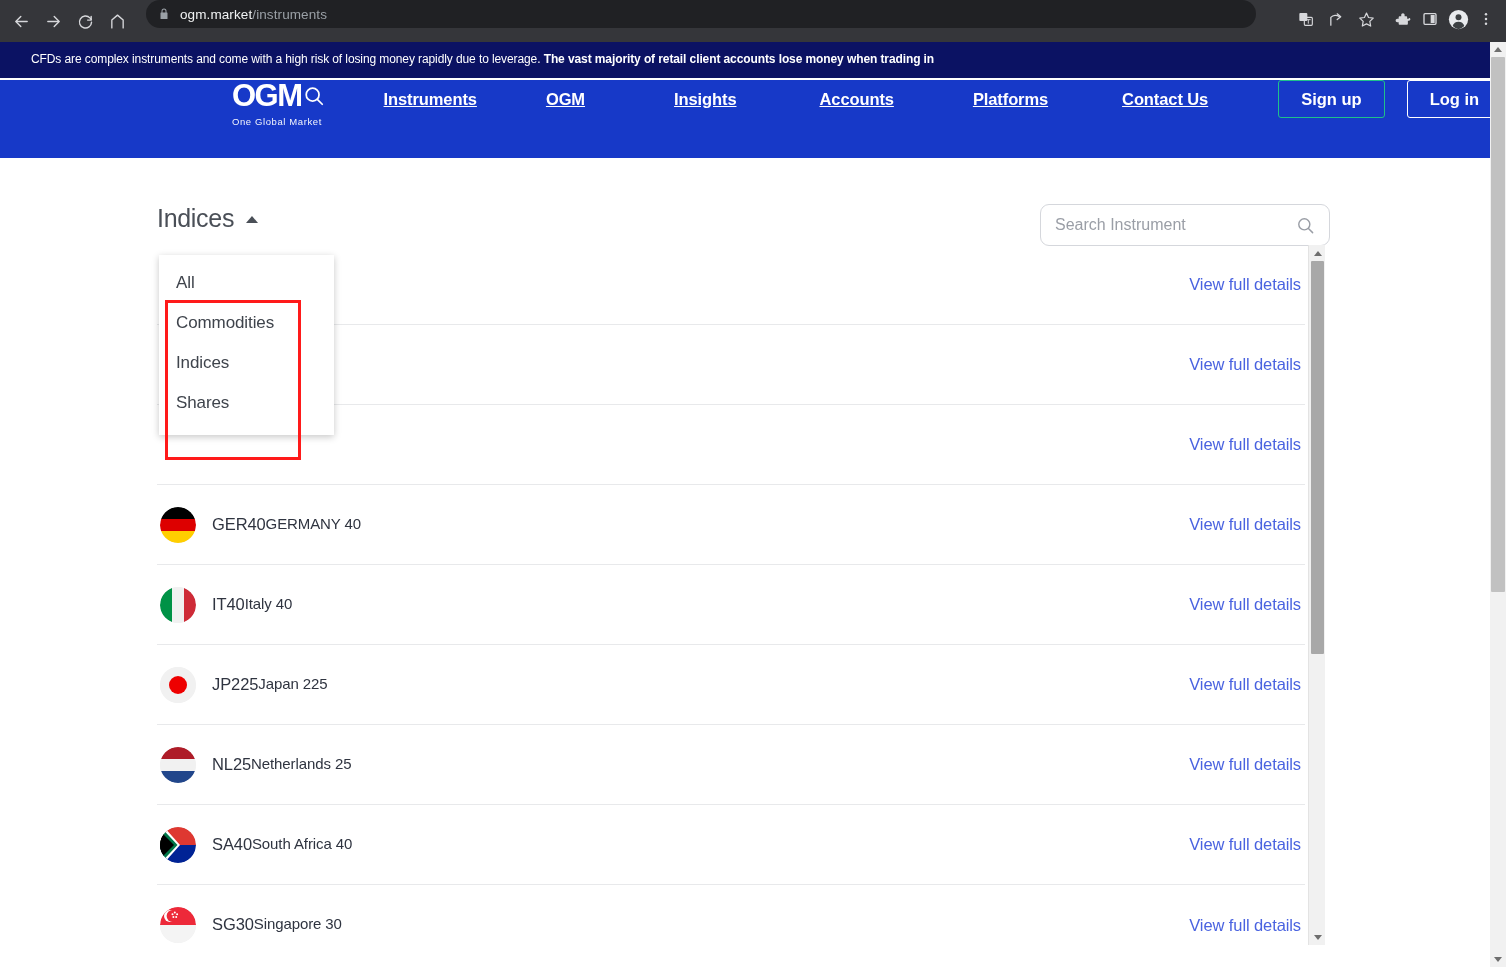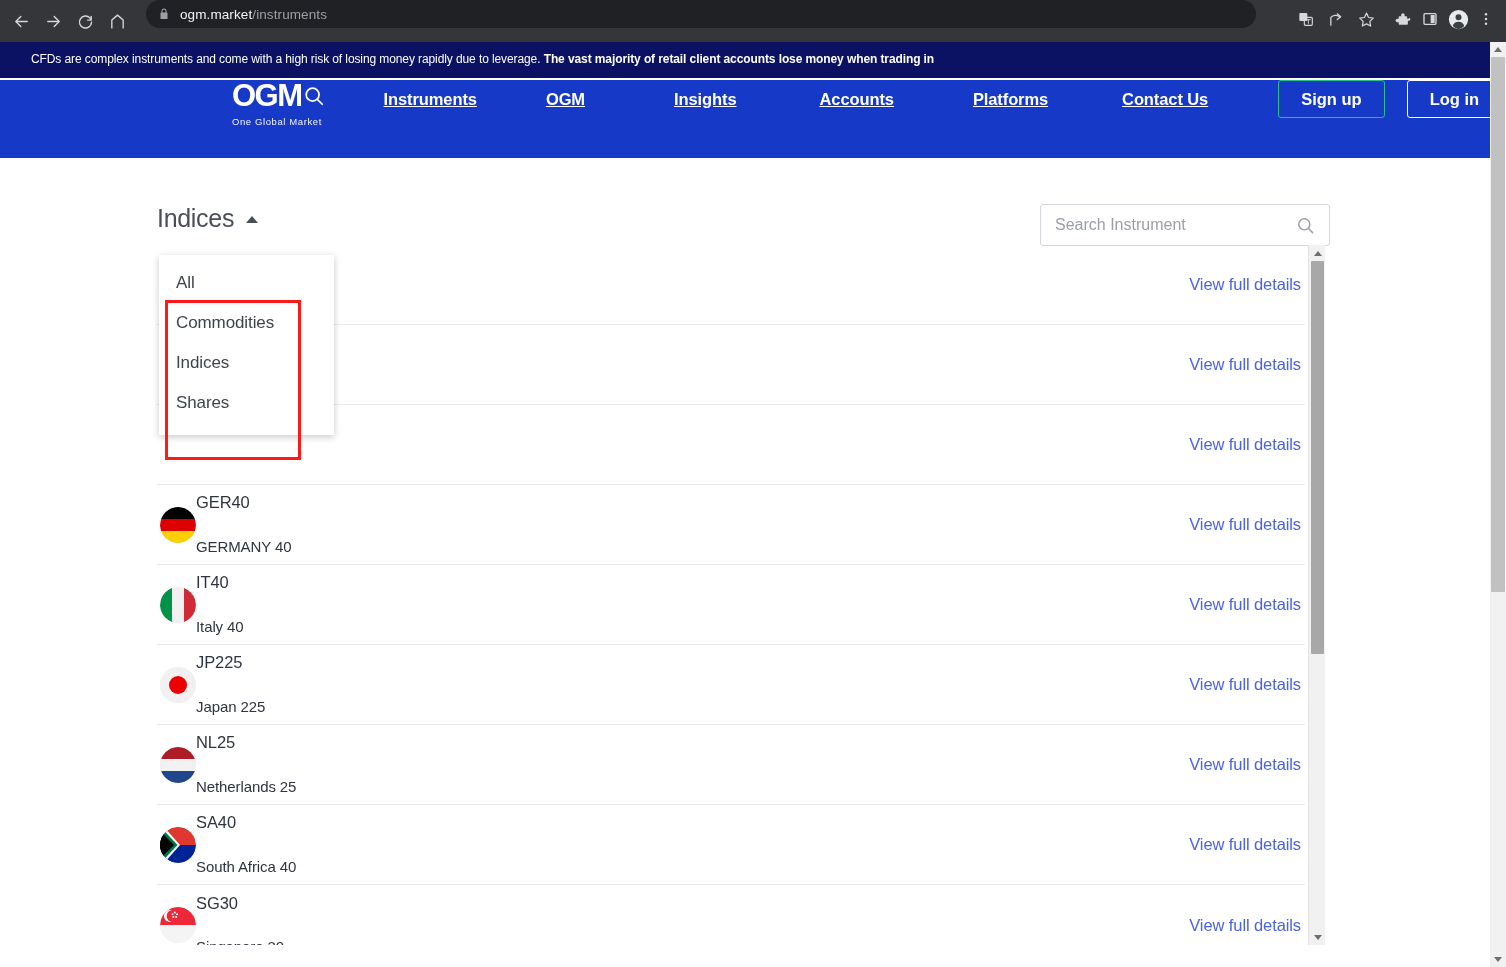--- a/index.html
+++ b/index.html
@@ -167,21 +167,21 @@
     border-left: 6px solid transparent;
     border-right: 6px solid transparent;
     border-bottom: 7px solid #4a4f57;
     margin-left: 12px; margin-top: 2px;
   }
 
   .search-box {
     position: absolute; right: 0; top: 0;
     width: 290px; height: 42px;
     border: 1px solid #d5d7dc;
-    border-radius: 3px;
+    border-radius: 9px;
     display: flex; align-items: center;
     padding: 0 14px;
     background: #fff;
   }
   .search-box input {
     flex: 1;
     border: none; outline: none;
     font-family: "Liberation Sans", sans-serif;
     font-size: 16px;
     color: #3d4147;
@@ -206,24 +206,24 @@
   .inst-row:last-child { border-bottom: none; align-items: center; }
   .flag {
     width: 36px; height: 36px;
     border-radius: 50%;
     overflow: hidden;
     flex-shrink: 0;
     background: #f1f1f1;
   }
   .flag svg { display: block; }
   .inst-names {
-    display: flex; flex-direction: column;
+    margin-left: 16px;
+    display: flex; flex-direction: row;
     justify-content: center;
     line-height: 1.32;
-    gap: 23px;
   }
   .inst-code { font-size: 16.5px; color: #2f3440; letter-spacing: -.1px; }
   .inst-name { font-size: 15px; color: #2f3440; letter-spacing: -.1px; }
   .details-link {
     margin-left: auto;
     margin-right: 4px;
     font-size: 16.5px;
     color: #4a63e0;
     text-decoration: none;
     letter-spacing: -.1px;

